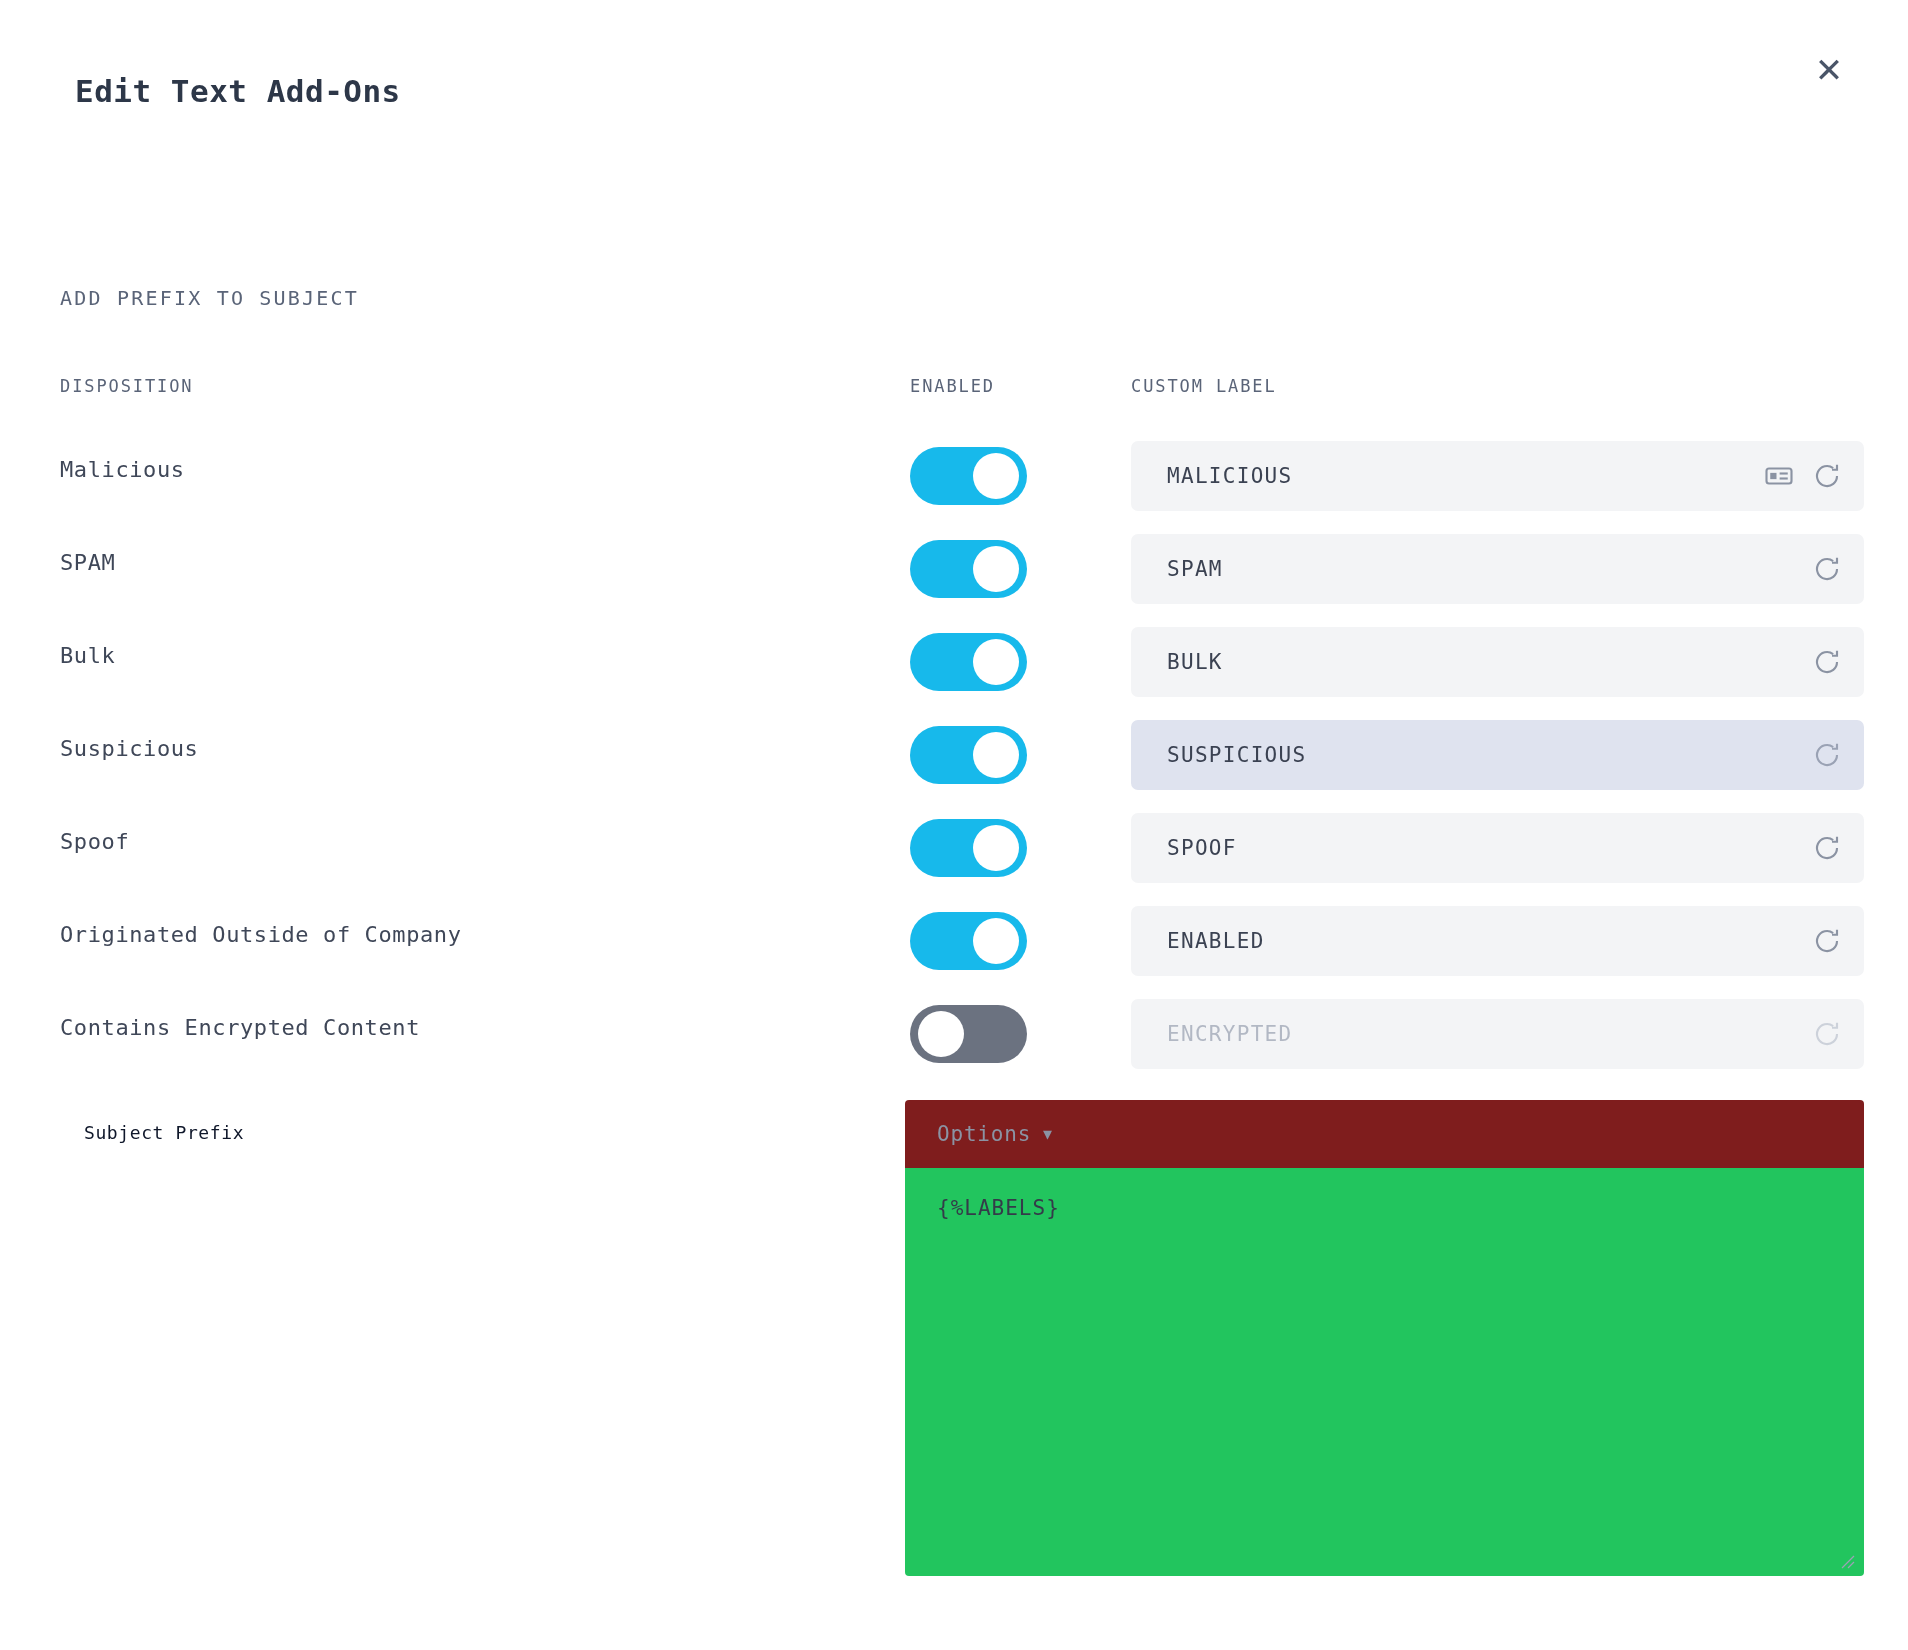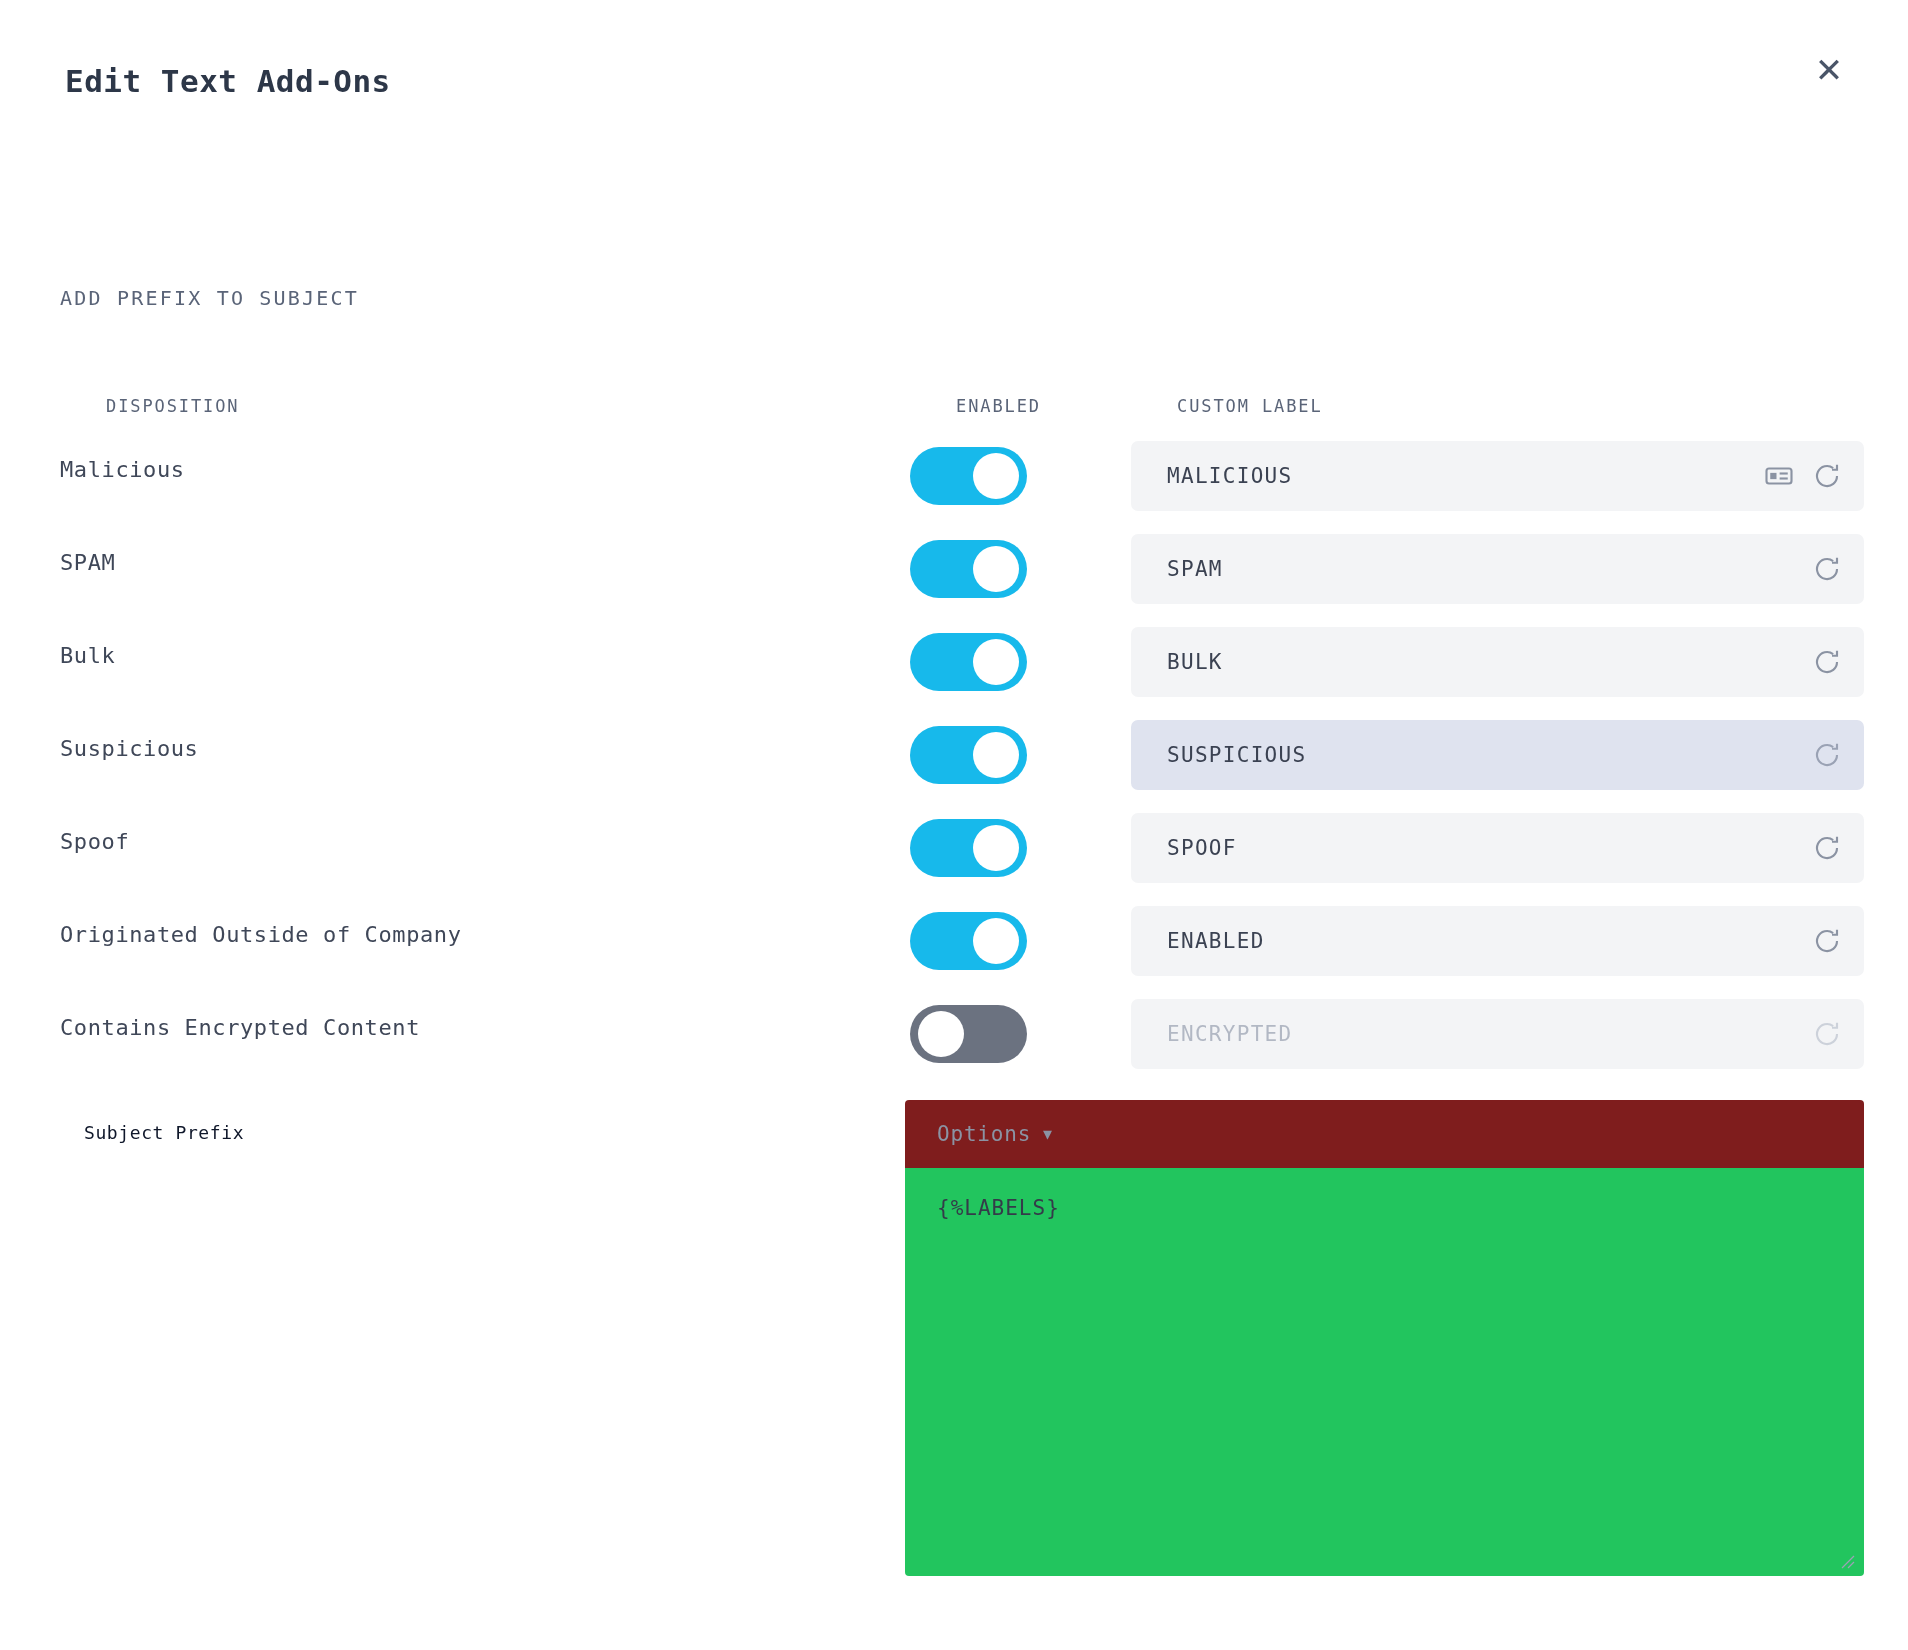--- a/index.html
+++ b/index.html
@@ -19,21 +19,21 @@
   }
   .dlg-header {
     position: relative;
     padding: 58px 60px 0 60px;
   }
   .dlg-title {
     font-size: 31px;
     font-weight: bold;
     letter-spacing: 0.5px;
     color: #2d3748;
-    margin: 5px;
+    margin: 15px;
     font-family: "DejaVu Sans Mono", "Liberation Mono", monospace;
   }
   .close-btn {
     position: absolute;
     top: 48px;
     right: 57px;
     width: 44px;
     height: 44px;
     display: flex;
     align-items: center;
@@ -53,22 +53,21 @@
     left: 60px;
     font-size: 20px;
     letter-spacing: 2.2px;
     color: #5a6478;
   }
   .col-head {
     position: absolute;
     font-size: 17px;
     letter-spacing: 1.9px;
     color: #5a6478;
-    top: 396px;
-    margin-left: 46px;
+    top: 376px;
   }
   .col-head.disposition { left: 60px; }
   .col-head.enabled { left: 910px; }
   .col-head.custom { left: 1131px; }
 
   .rows {
     position: absolute;
     top: 431px;
     left: 0;
     width: 100%;

